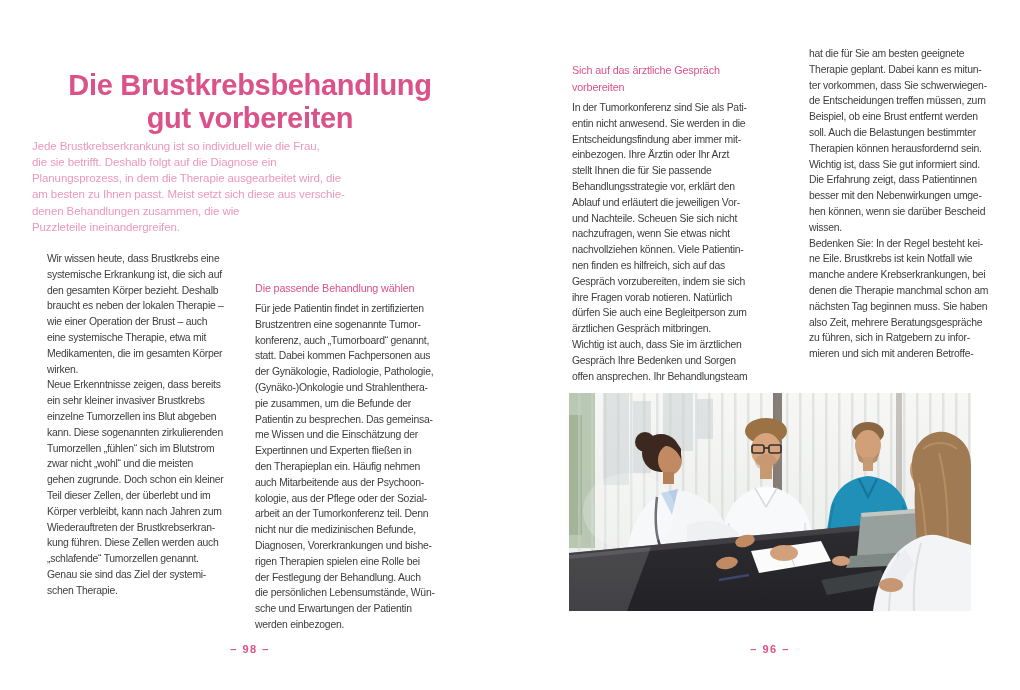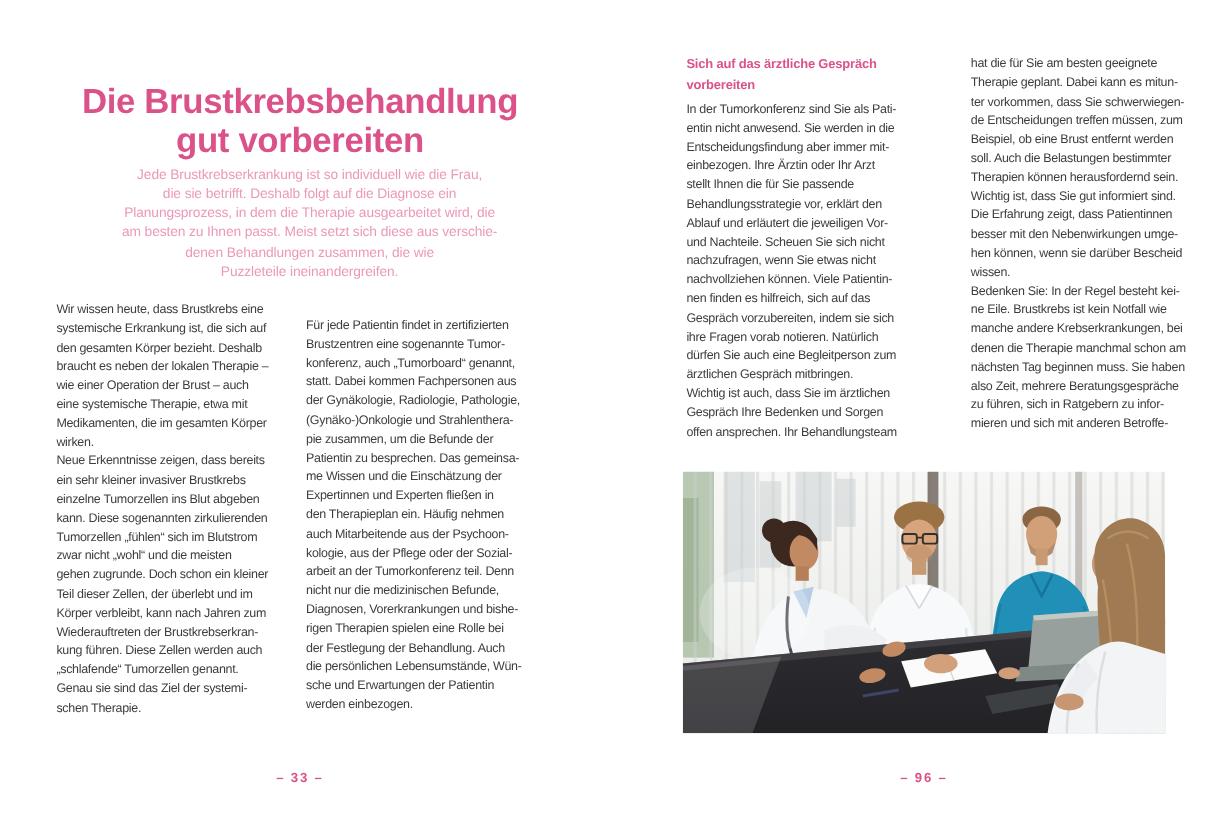--- a/index.html
+++ b/index.html
@@ -12,36 +12,35 @@
   .abs{position:absolute;}
   
   .doc-title{
     left:40px;top:50px;width:420px;
     text-align:center;
     font-size:29px;font-weight:bold;line-height:33px;letter-spacing:-0.3px;
     color:#db5189;
     white-space:pre;
   }
   .lead{
-    left:48px;top:126px;width:420px;
-    text-align:center;
+    left:32px;top:126px;width:420px;
     font-size:11.5px;line-height:16.3px;letter-spacing:-0.1px;
     color:#ec98ba;
     white-space:pre;
   }
   .bodycol{
     font-size:10.4px;line-height:15.8px;letter-spacing:-0.25px;
     color:#3d3d3d;
     white-space:pre;
   }
   .colheading{
-    font-size:10.8px;font-weight:bold;line-height:17px;letter-spacing:-0.15px;
+    font-size:10.8px;font-weight:normal;line-height:17px;letter-spacing:-0.15px;
     color:#db5189;
     white-space:pre;
-    margin:0 0 4px 0;
+    margin:16px 0 4px 0;
   }
   #l-col1{left:47px;top:251px;width:200px;}
   #l-col2{left:255px;top:264px;width:200px;}
   #r-col1{left:572px;top:46px;width:202px;}
   #r-col2{left:781px;top:46px;width:195px;margin-left:28px;}
   .pagenum{
     font-size:11px;font-weight:bold;letter-spacing:1.5px;
     color:#db5189;text-align:center;
   }
   #pn-left{left:47px;top:643px;width:406px;}
@@ -80,20 +79,21 @@
 gehen zugrunde. Doch schon ein kleiner
 Teil dieser Zellen, der überlebt und im
 Körper verbleibt, kann nach Jahren zum
 Wiederauftreten der Brustkrebserkran-
 kung führen. Diese Zellen werden auch
 „schlafende“ Tumorzellen genannt.
 Genau sie sind das Ziel der systemi-
 schen Therapie.</div>
 
 <div class="abs" id="l-col2">
+  <h2 class="colheading">Die passende Behandlung wählen</h2>
   <div class="bodycol">Für jede Patientin findet in zertifizierten
 Brustzentren eine sogenannte Tumor-
 konferenz, auch „Tumorboard“ genannt,
 statt. Dabei kommen Fachpersonen aus
 der Gynäkologie, Radiologie, Pathologie,
 (Gynäko-)Onkologie und Strahlenthera-
 pie zusammen, um die Befunde der
 Patientin zu besprechen. Das gemeinsa-
 me Wissen und die Einschätzung der
 Expertinnen und Experten fließen in
@@ -103,21 +103,21 @@
 arbeit an der Tumorkonferenz teil. Denn
 nicht nur die medizinischen Befunde,
 Diagnosen, Vorerkrankungen und bishe-
 rigen Therapien spielen eine Rolle bei
 der Festlegung der Behandlung. Auch
 die persönlichen Lebensumstände, Wün-
 sche und Erwartungen der Patientin
 werden einbezogen.</div>
 </div>
 
-<div class="abs pagenum" id="pn-left">– 33 –</div>
+<div class="abs pagenum" id="pn-left">– 98 –</div>
 
 <div class="abs" id="r-col1">
   <h2 class="colheading">Sich auf das ärztliche Gespräch
 vorbereiten</h2>
   <div class="bodycol">In der Tumorkonferenz sind Sie als Pati-
 entin nicht anwesend. Sie werden in die
 Entscheidungsfindung aber immer mit-
 einbezogen. Ihre Ärztin oder Ihr Arzt
 stellt Ihnen die für Sie passende
 Behandlungsstrategie vor, erklärt den

